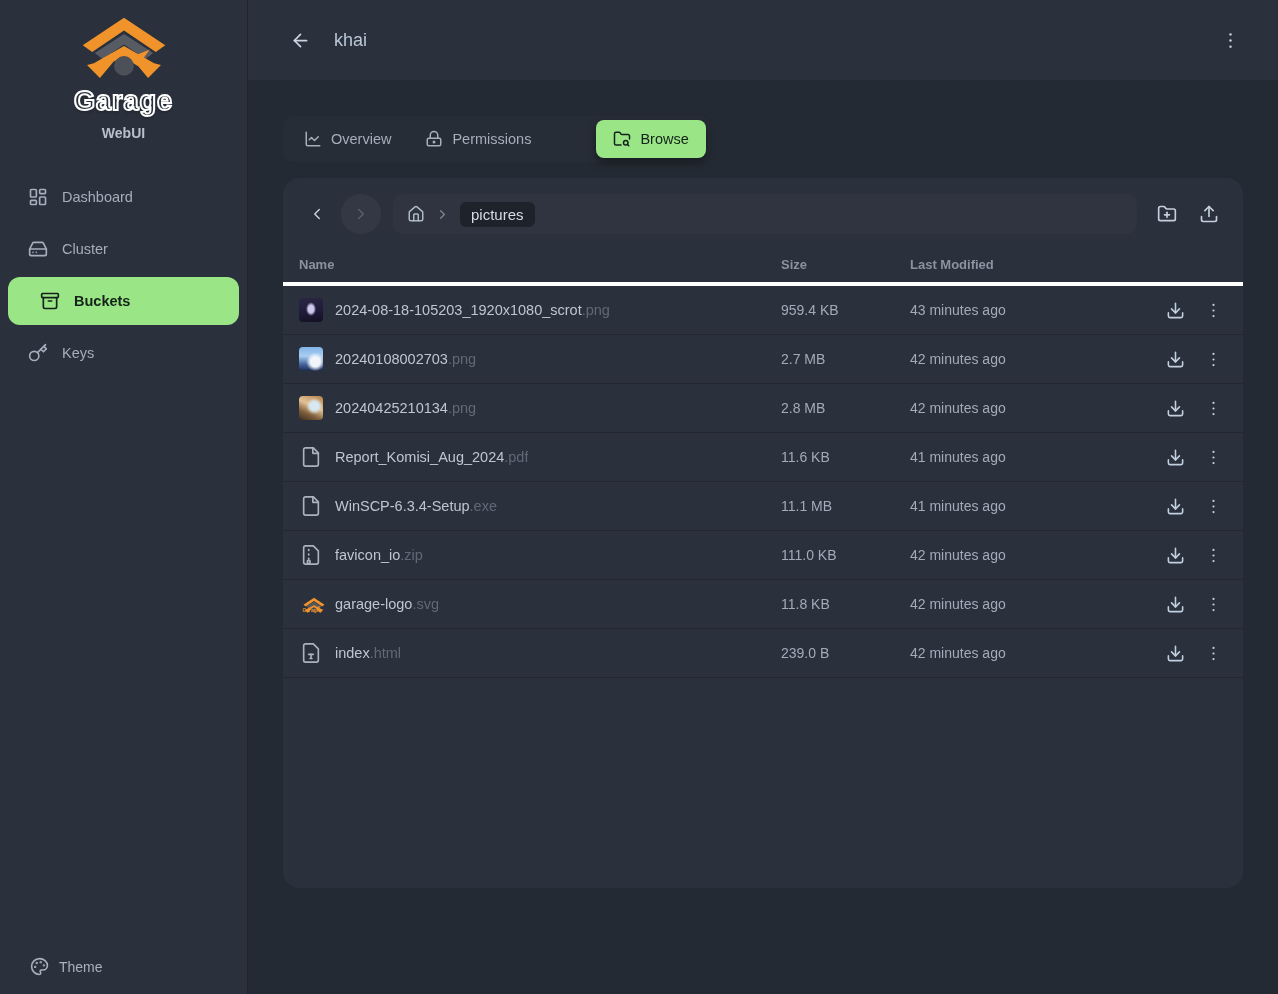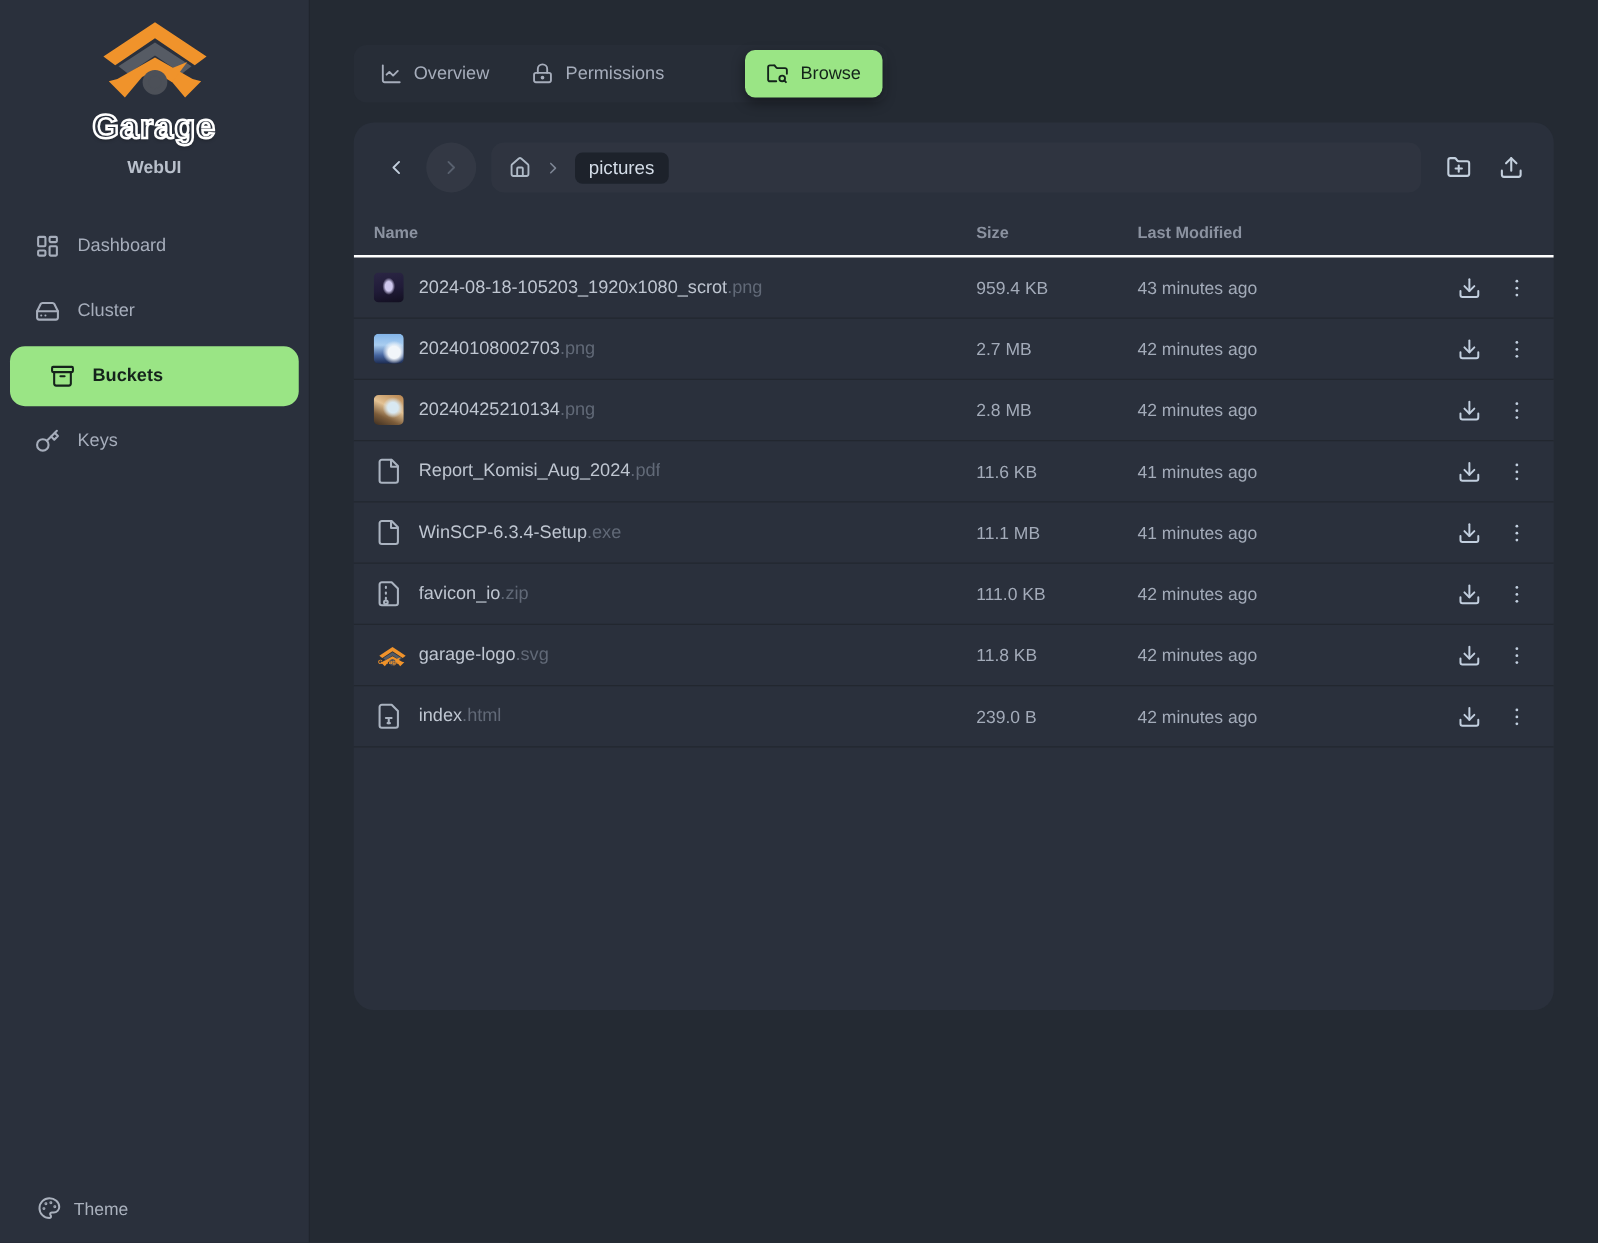--- a/index.html
+++ b/index.html
@@ -106,21 +106,21 @@
   .toolbar .tool-btn { color:#c3cfdd; }
   .toolbar .tool-btn svg { width:20px; height:20px; }
 
   
   .thead, .trow {
     display:grid; grid-template-columns:1fr 129px 246px 71px;
     align-items:center; padding:0 16px;
   }
   .thead {
     height:40px; font-size:13px; font-weight:700; color:#8b92a0;
-    border-bottom:2px solid #ffffff;
+    border-bottom:4px solid #ffffff;
   }
   .trow { height:49px; border-bottom:1px solid #22272f; cursor:pointer; font-size:14.5px; }
   .name-cell { display:flex; align-items:center; gap:12px; min-width:0; }
   .fname { white-space:nowrap; overflow:hidden; text-overflow:ellipsis; }
   .fname .base { color:#bfc6d1;text-align:center; }
   .fname .ext { color:#616977; }
   .cell-size, .cell-mod { color:#a3abb9; font-size:14px; }
   .actions { display:flex; align-items:center; justify-content:flex-end; gap:10px; }
   .row-act {
     background:none; border:none; color:#c2cfdf; cursor:pointer;
@@ -221,20 +221,37 @@
           <circle cx="8.5" cy="7.5" r=".5" fill="currentColor"></circle>
           <circle cx="6.5" cy="12.5" r=".5" fill="currentColor"></circle>
           <path d="M12 2C6.5 2 2 6.5 2 12s4.5 10 10 10c.926 0 1.648-.746 1.648-1.688 0-.437-.18-.835-.437-1.125-.29-.289-.438-.652-.438-1.125a1.64 1.64 0 0 1 1.668-1.668h1.996c3.051 0 5.555-2.503 5.555-5.554C21.965 6.012 17.461 2 12 2z"></path>
         </svg>
       </span>
     <span>Theme</span>
   </div>
 </aside>
 
 <div class="main">
+  <header class="topbar">
+    <button class="icon-btn" id="back-btn">
+        <svg viewBox="0 0 24 24" fill="none" stroke="currentColor" stroke-width="2" stroke-linecap="round" stroke-linejoin="round">
+          <line x1="19" y1="12" x2="5" y2="12"></line>
+          <polyline points="12 19 5 12 12 5"></polyline>
+        </svg>
+      </button>
+    <h1 class="page-title">khai</h1>
+    <div class="spacer"></div>
+    <button class="icon-btn" id="topbar-menu-btn">
+        <svg viewBox="0 0 24 24" fill="none" stroke="currentColor" stroke-width="2" stroke-linecap="round" stroke-linejoin="round">
+          <circle cx="12" cy="5" r="1.4" fill="currentColor" stroke="none"></circle>
+          <circle cx="12" cy="12" r="1.4" fill="currentColor" stroke="none"></circle>
+          <circle cx="12" cy="19" r="1.4" fill="currentColor" stroke="none"></circle>
+        </svg>
+      </button>
+  </header>
 
   <div class="content">
     <div class="tabs" id="tabs">
         <button class="tab">
     <span class="tab-icon">
             <svg viewBox="0 0 24 24" fill="none" stroke="currentColor" stroke-width="2" stroke-linecap="round" stroke-linejoin="round">
               <path d="M3 3v16a2 2 0 0 0 2 2h16"></path>
               <path d="m19 9-5 5-4-4-3 3"></path>
             </svg>
           </span>

